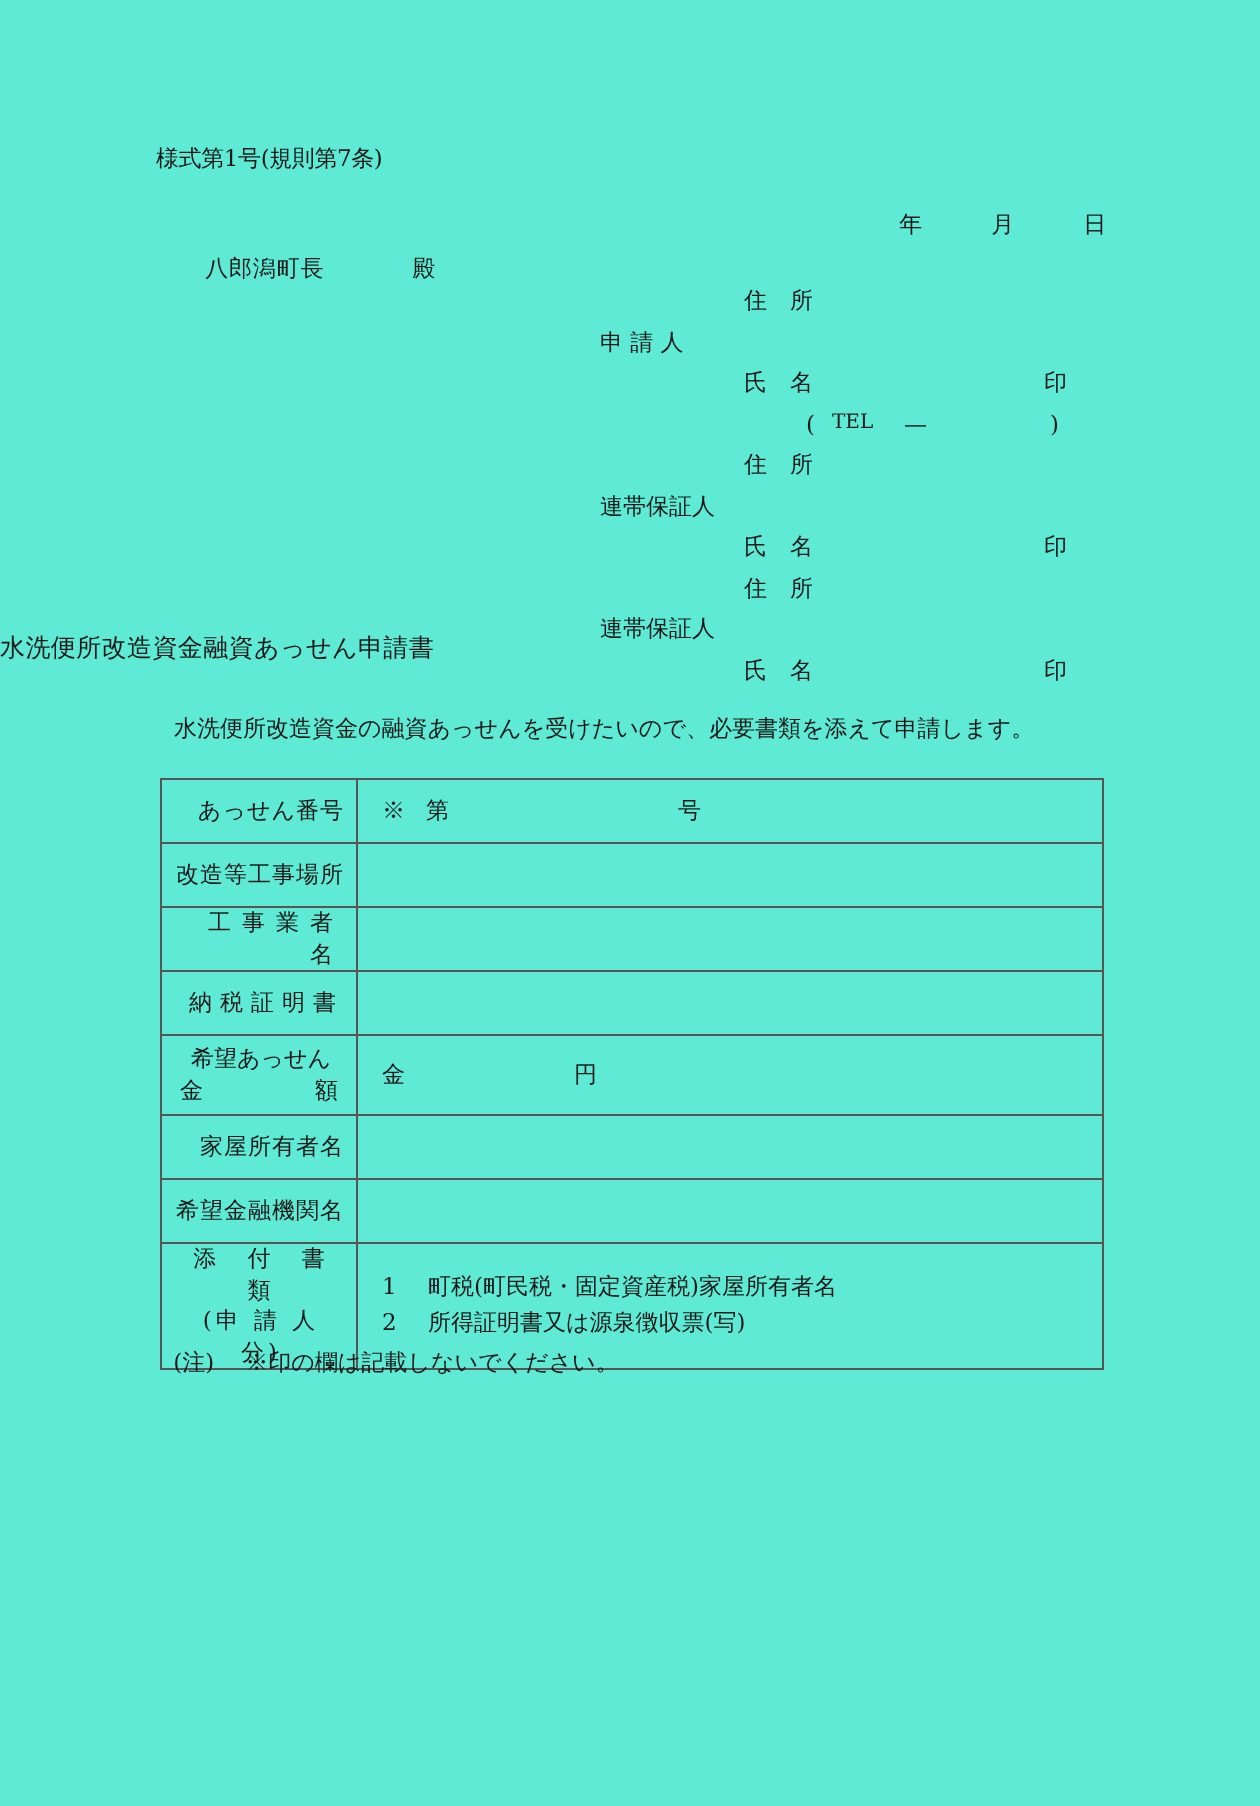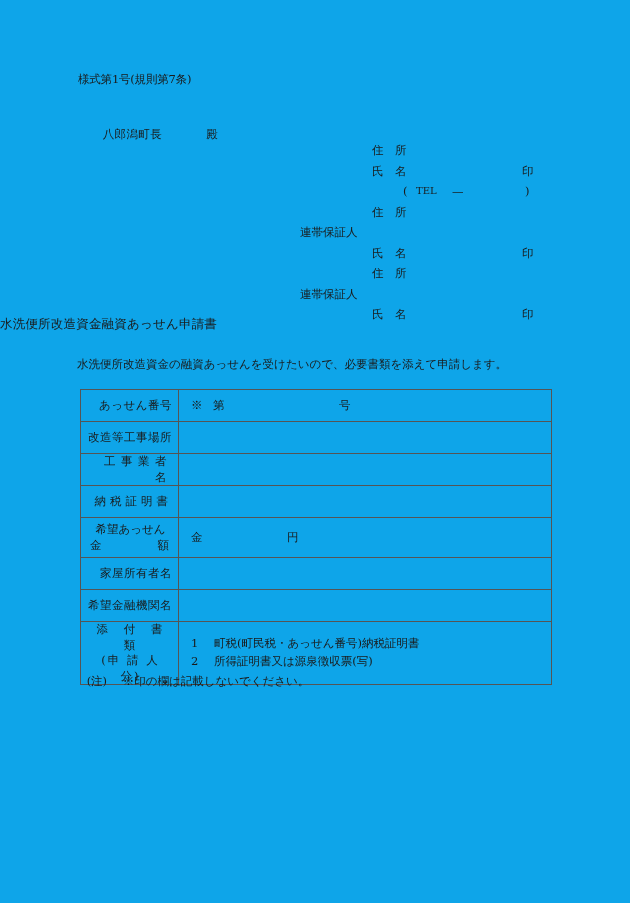--- a/index.html
+++ b/index.html
@@ -10,21 +10,21 @@
   }
   body {
     font-family: "DejaVu Serif", "Liberation Serif", serif;
     color: #1a1a1a;
   }
   .page {
     position: relative;
     width: 630px;
     height: 903px;
     margin: 0 auto;
-    background: #0ea5e9;
+    background: #5eead4;
     overflow: hidden;
   }
 
   
   .abs { position: absolute; white-space: pre; }
   .jp  { font-family: "DejaVu Serif", "Liberation Serif", serif; }
 
   
   .form-no {
     left: 78px;
@@ -89,21 +89,21 @@
     left: 0;
     top: 316px;
     width: 612px;
     text-align: left;
     font-size: 12.5px;
     letter-spacing: 0.2px;
   }
 
   
   .intro {
-    left: 77px;
+    left: 87px;
     top: 357px;
     font-size: 11.5px;
   }
 
   
   .form-table {
     position: absolute;
     left: 80px;
     top: 389px;
     width: 471px;
@@ -176,31 +176,37 @@
   }
   .note .n-tag { display: inline-block; width: 36px; }
 </style>
 </head>
 <body>
 
 <div class="page">
 
   <div class="abs jp form-no">様式第1号(規則第7条)</div>
 
+  <div class="abs jp date-line">
+    <span class="d-seg">年</span><span class="d-seg">月</span><span class="d-seg">日</span>
+  </div>
 
   <div class="abs jp addressee">
     <span class="name">八郎潟町長</span><span class="hono">殿</span>
   </div>
 
   <div class="party-block">
 
     <div class="p-row">
       <span class="p-field">住　所</span>
     </div>
 
+    <div class="p-row">
+      <span class="p-role">申 請 人</span>
+    </div>
 
     <div class="p-row">
       <span class="p-field">氏　名</span>
       <span class="p-seal">印</span>
     </div>
 
     <div class="p-row">
       <span class="p-tel-label">TEL</span>
       <span class="p-tel-open">(</span>
       <span class="p-tel-dash">—</span>
@@ -311,21 +317,21 @@
 
       <tr class="r-docs">
         <td class="lbl lbl3">
           <span class="ln1">添 付 書 類</span>
           <span class="ln2">(申 請 人 分)</span>
         </td>
         <td class="val">
           <div class="v-list">
             <div class="li">
               <span class="num">1</span>
-              <span>町税(町民税・あっせん番号)納税証明書</span>
+              <span>町税(町民税・固定資産税)家屋所有者名</span>
             </div>
             <div class="li">
               <span class="num">2</span>
               <span>所得証明書又は源泉徴収票(写)</span>
             </div>
           </div>
         </td>
       </tr>
 
     </tbody>

